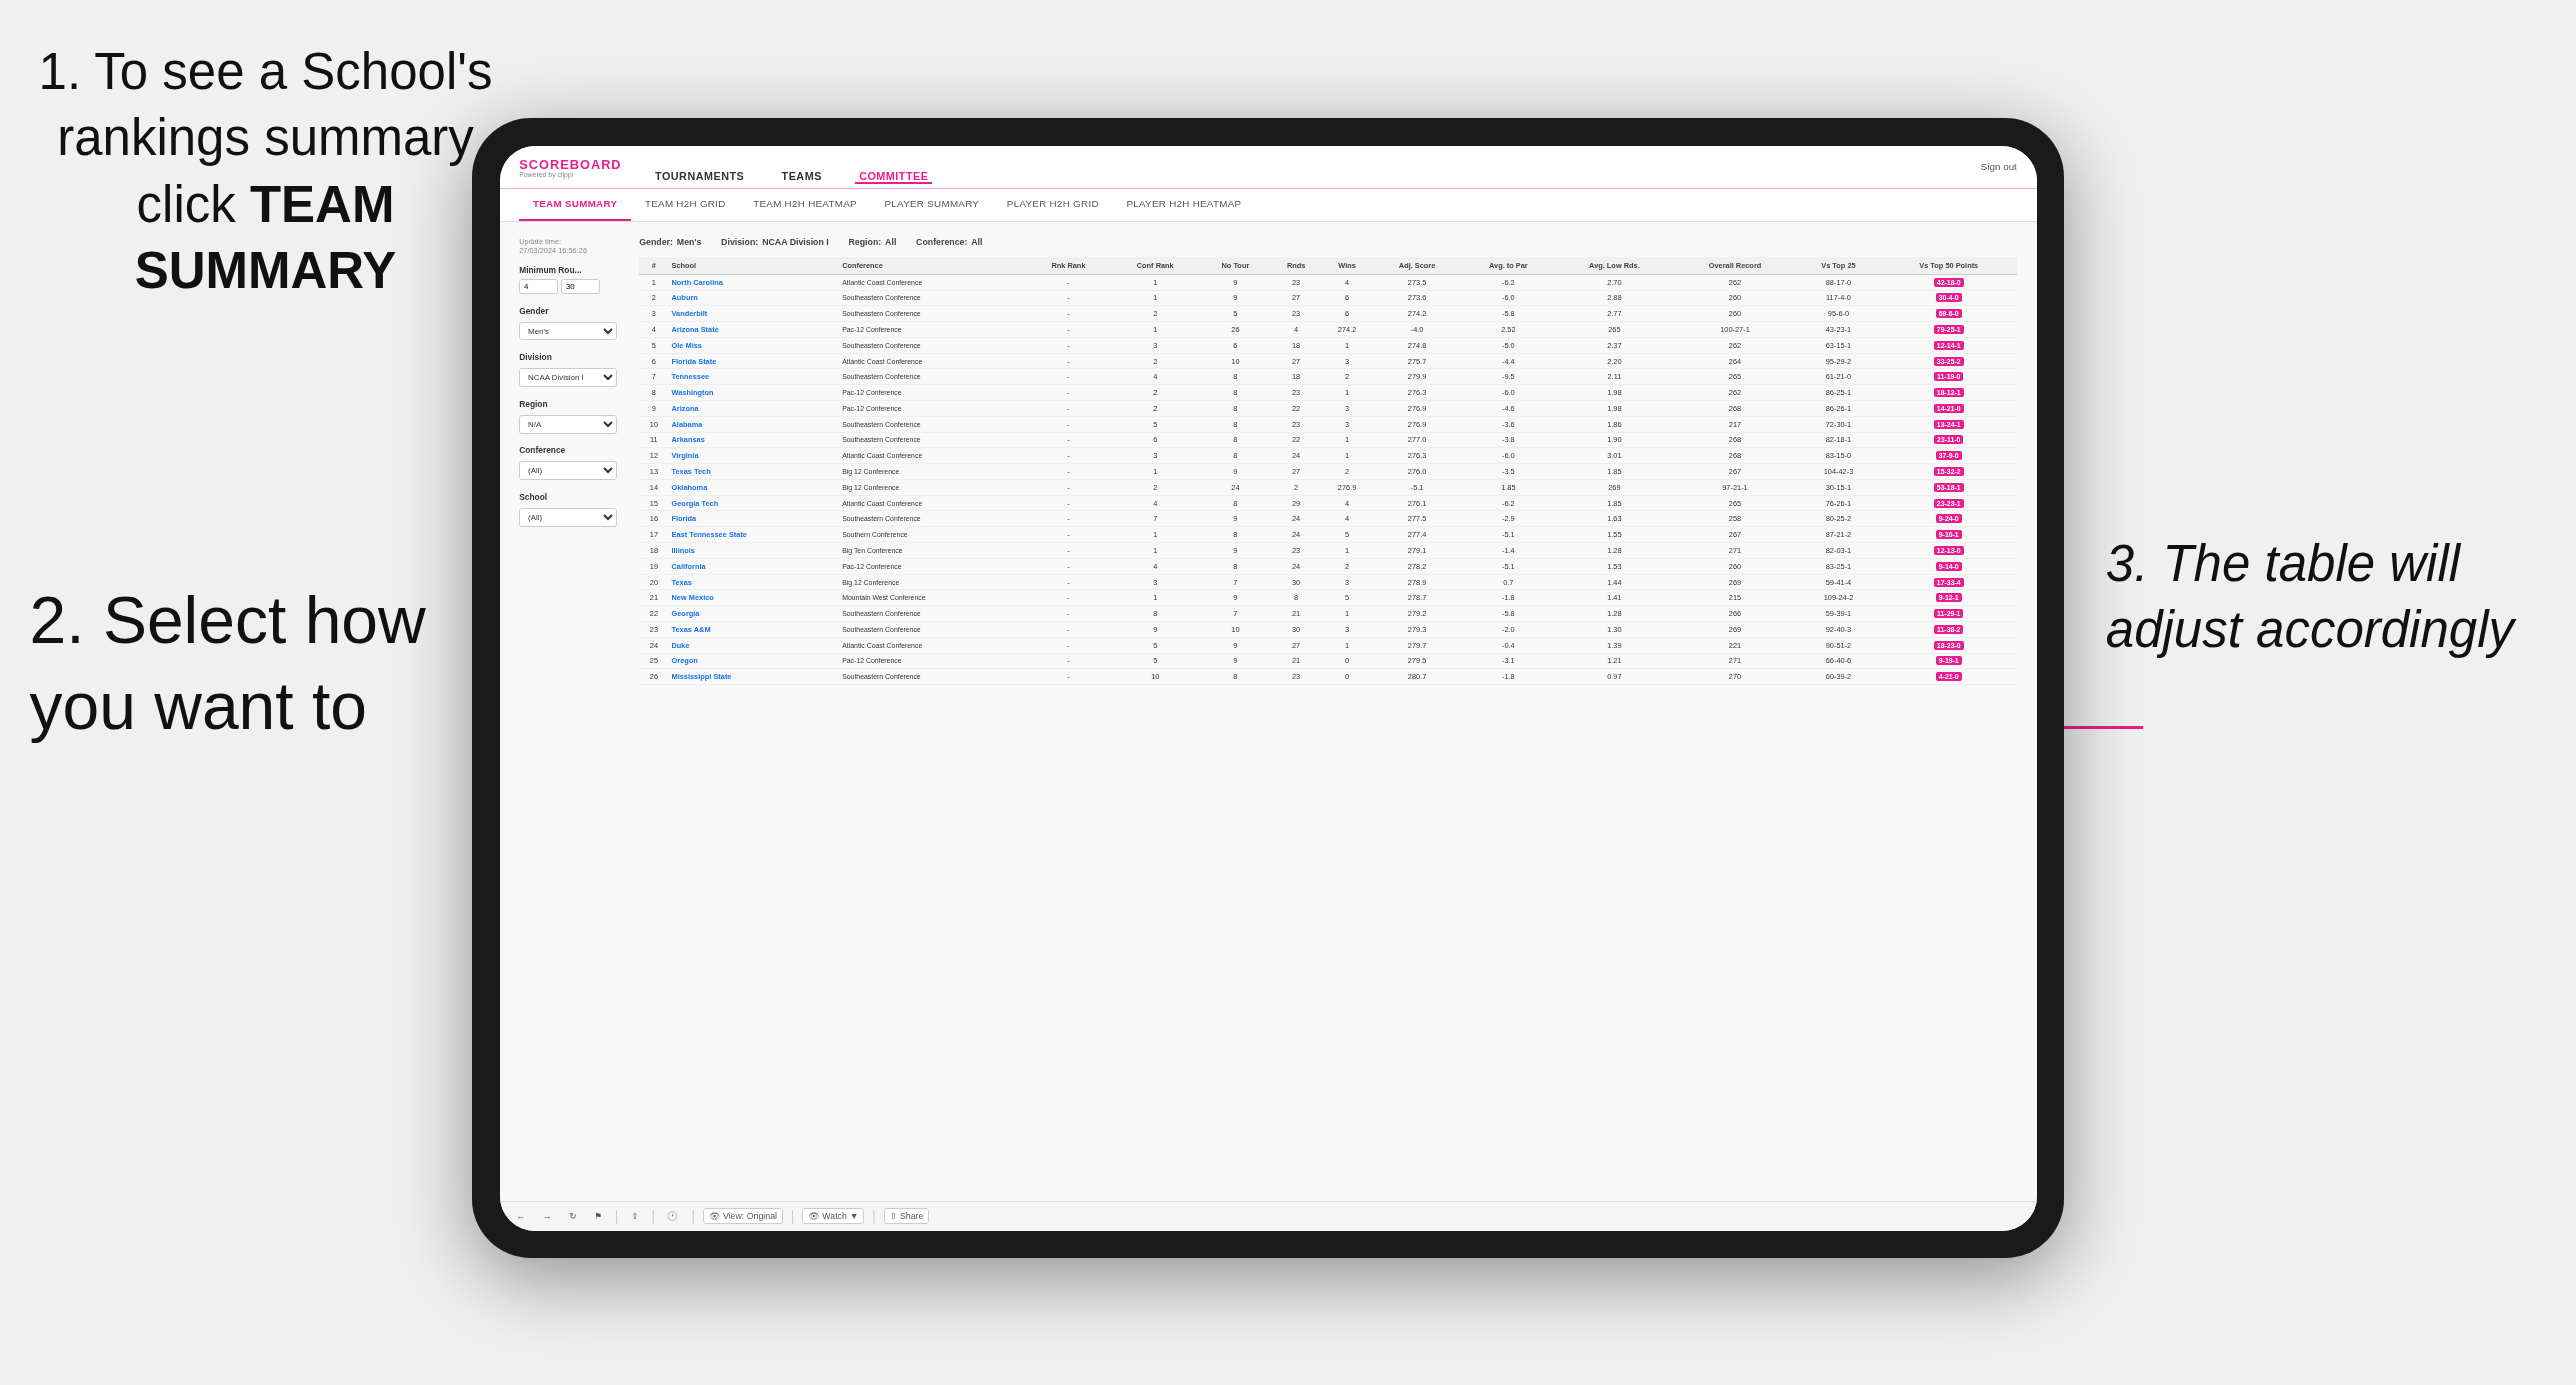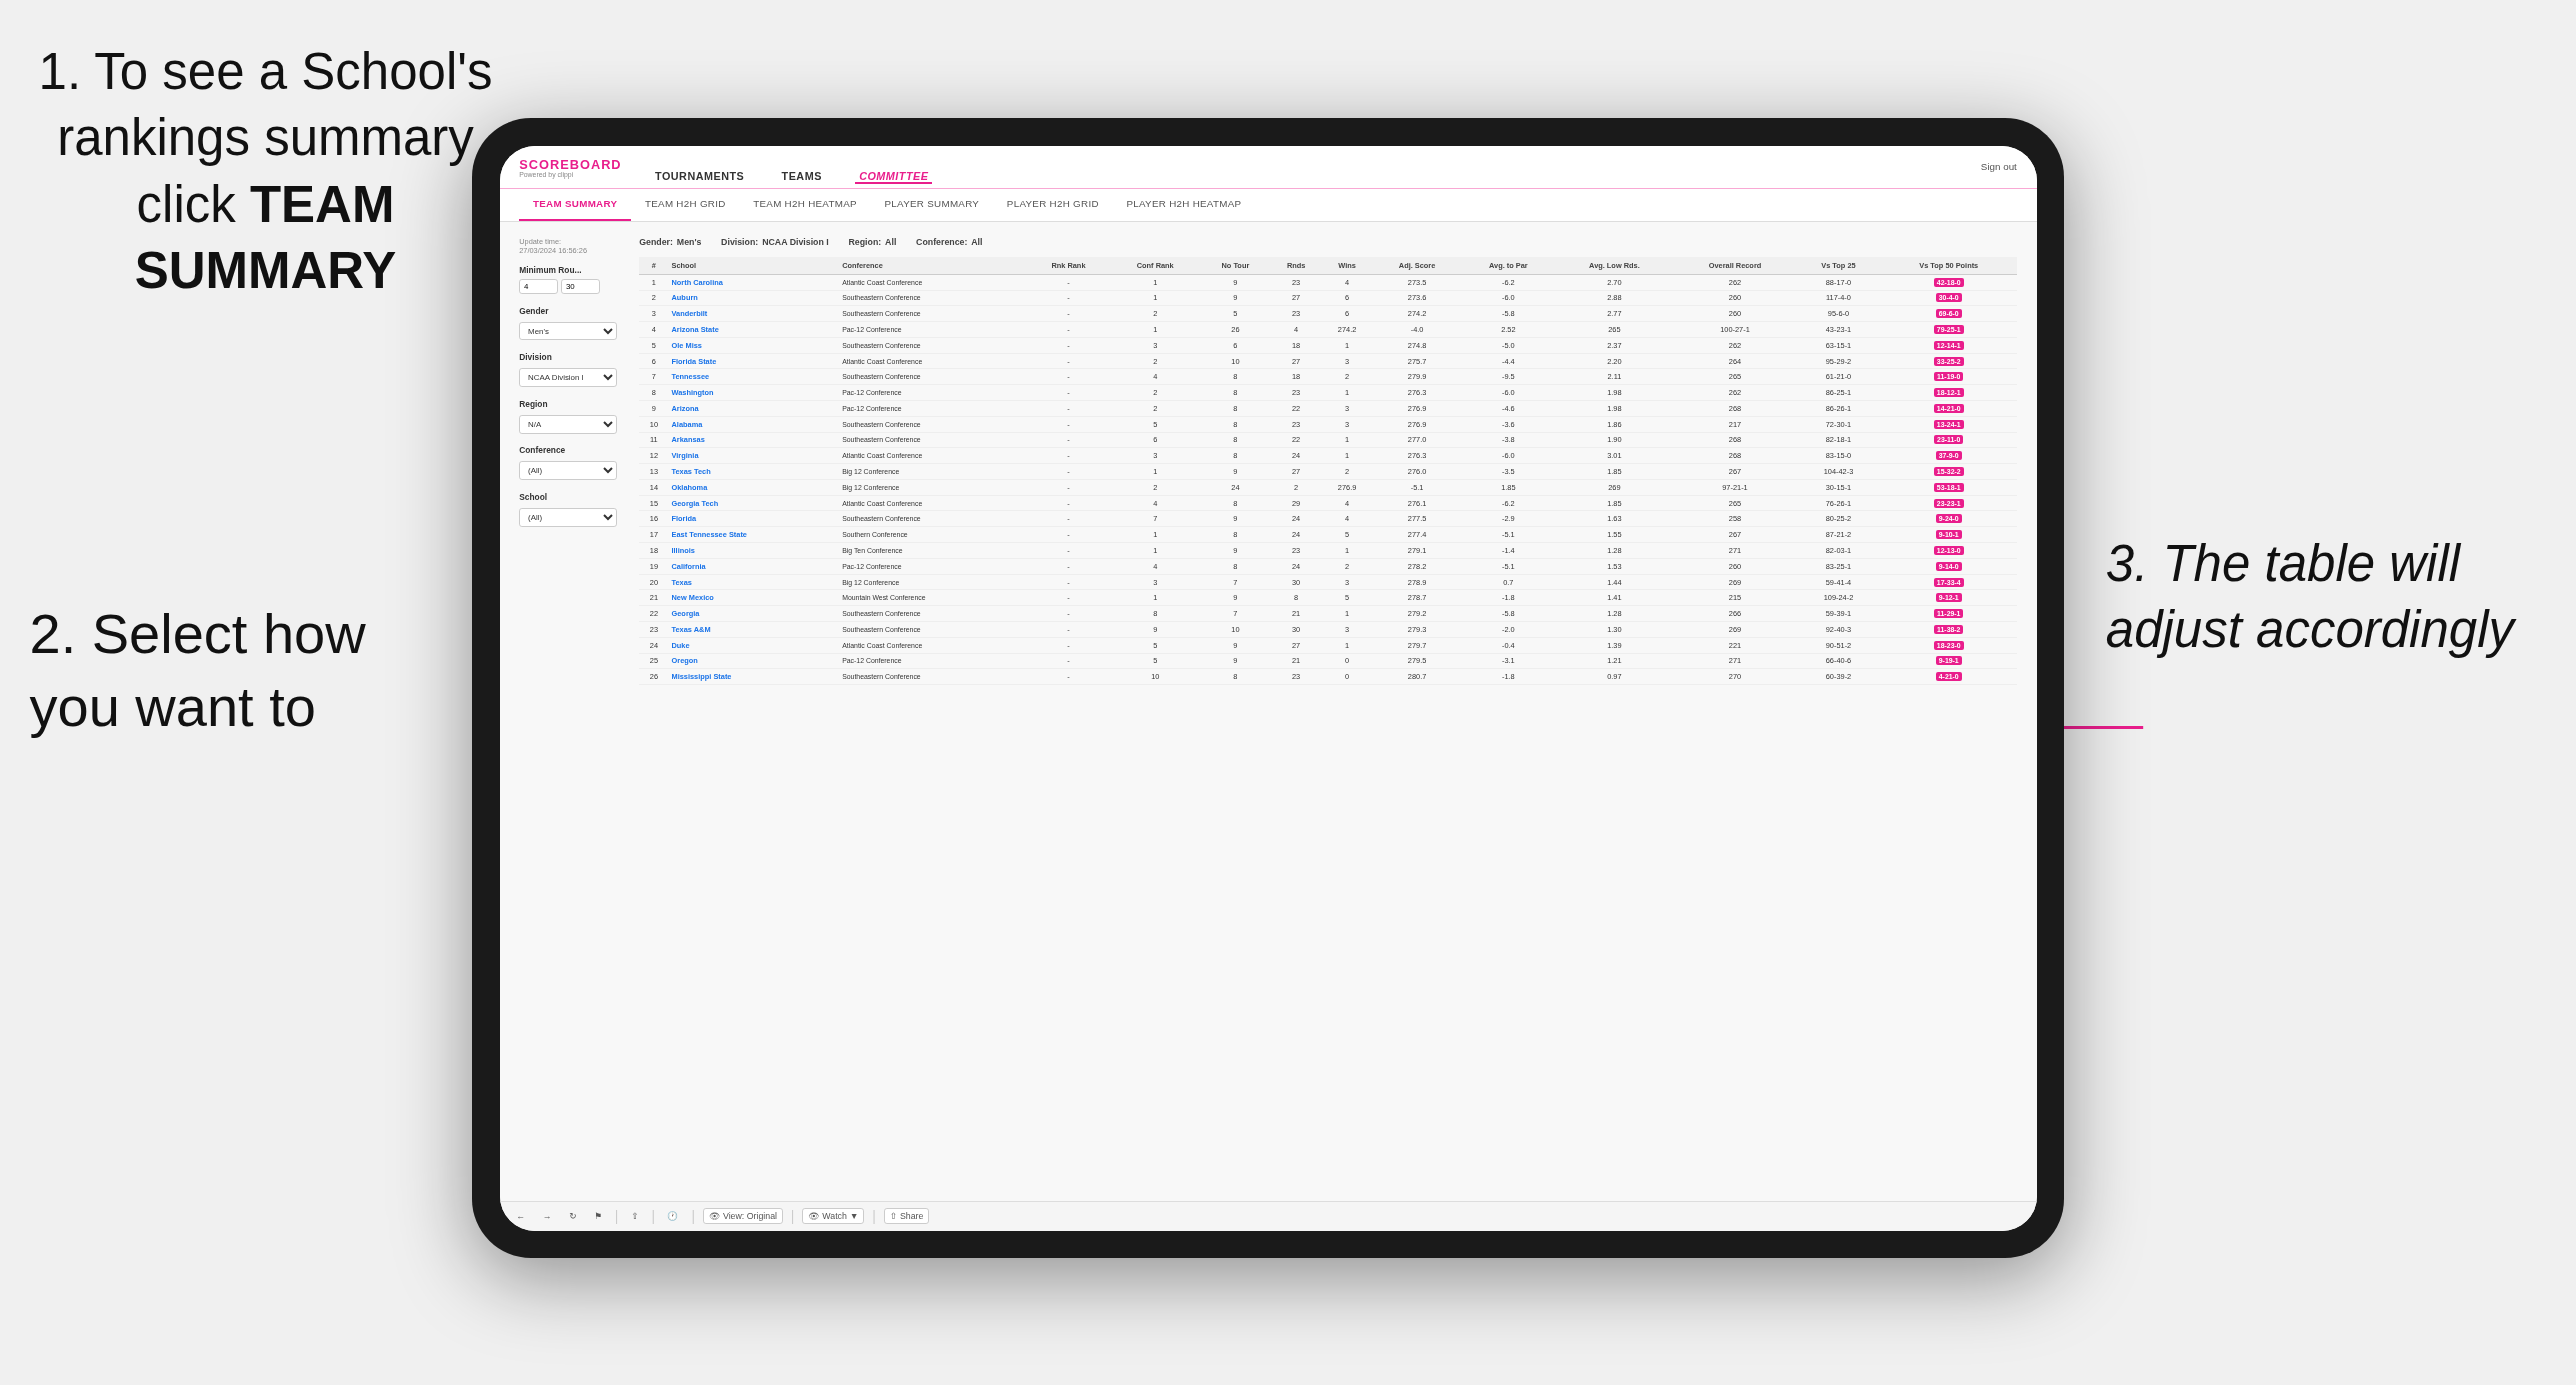--- a/index.html
+++ b/index.html
@@ -20,23 +20,23 @@
       font-size: 51px;
       line-height: 1.3;
       color: #111;
       max-width: 472px;
       text-align: center;
     }
     .instruction-1 strong { font-weight: 900; }
 
     .instruction-2 {
       position: absolute;
-      top: 598px;
+      top: 578px;
       left: 29.5px;
-      font-size: 56px;
+      font-size: 66px;
       line-height: 1.3;
       color: #111;
       max-width: 413px;
     }
 
     .instruction-3 {
       position: absolute;
       top: 531px;
       right: 62px;
       font-size: 51px;
@@ -113,21 +113,20 @@
       cursor: pointer;
       padding: 0 3.9px;
       font-weight: 600;
       letter-spacing: 0.5px;
       margin-top: 20px;
     }
 
     .nav-item.active {
       color: #e91e8c;
       border-bottom: 2px solid #e91e8c;
-      font-style: italic;
     }
 
     .sign-out {
       font-size: 9.8px;
       color: #555;
       cursor: pointer;
     }
 
     
     .sub-nav {

